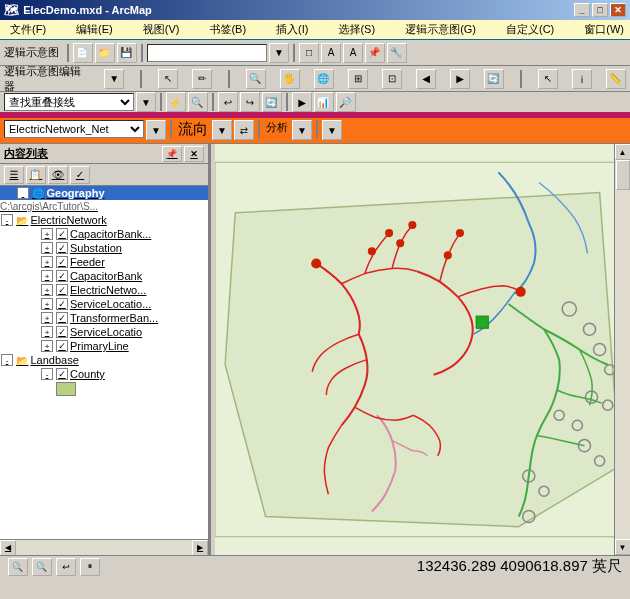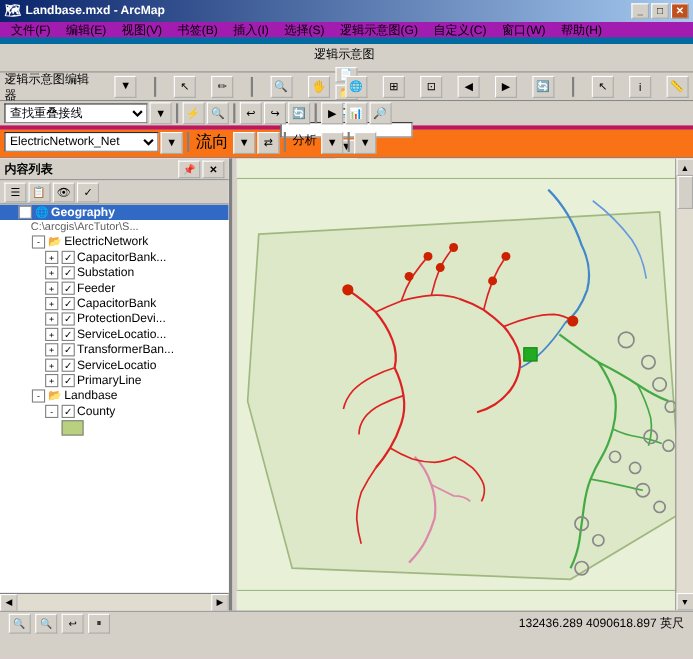--- a/index.html
+++ b/index.html
@@ -25,45 +25,44 @@
       border: 1px outset #fff;
       font-size: 9px;
       display: flex; align-items: center; justify-content: center;
       cursor: pointer;
       color: #000;
       font-weight: bold;
     }
 
     
     .menu-bar {
-      background: #a21caf;
-      border-bottom: 6px solid #0369a1;
+      background: #fef9c3;
+      border-bottom: 1px solid #0369a1;
       height: 20px;
       display: flex;
       align-items: center;
       padding: 0 4px;
-      gap: 2px;
+      gap: 18px;
     }
     .menu-item {
       padding: 2px 6px;
       font-size: 11px;
       cursor: pointer;
       white-space: nowrap;
     }
 
     
     .toolbar {
       background: #d4d0c8;
       border-bottom: 1px solid #808080;
       height: 26px;
       display: flex;
       align-items: center;
       padding: 2px 4px;
       gap: 2px;
-      flex-direction: column;
     }
     .toolbar-btn {
       height: 20px; min-width: 20px;
       background: #d4d0c8;
       border: 1px outset #fff;
       display: flex; align-items: center; justify-content: center;
       cursor: pointer;
       font-size: 10px;
       padding: 0 2px;
     }
@@ -89,21 +88,21 @@
       height: 26px;
       display: flex;
       align-items: center;
       padding: 2px 4px;
       gap: 14px;
     }
 
     
     .toolbar3 {
       background: #d4d0c8;
-      border-bottom: 4px solid #be185d;
+      border-bottom: 6px solid #be185d;
       height: 26px;
       display: flex;
       align-items: center;
       padding: 2px 4px;
       gap: 2px;
     }
 
     
     .toolbar4 {
       background: #f97316;
@@ -111,21 +110,22 @@
       height: 26px;
       display: flex;
       padding: 2px 4px;
       gap: 2px;
     }
 
     
     .main-area {
       display: flex;
       height: calc(599px - 20px - 20px - 26px - 26px - 26px - 26px - 22px - 22px);
-      background: #f0abfc;
+      background: #7f1d1d;
+      text-decoration: underline;
     }
 
     
     .toc-panel {
       width: 210px;
       min-width: 210px;
       background: white;
       border-right: 2px solid #808080;
       display: flex;
       flex-direction: column;
@@ -159,21 +159,21 @@
       font-size: 11px;
     }
     .toc-item {
       display: flex;
       align-items: center;
       padding: 1px 0;
       cursor: pointer;
       white-space: nowrap;
     }
     .toc-indent-1 { padding-left: 16px; }
-    .toc-indent-2 { padding-left: 28px; }
+    .toc-indent-2 { }
     .toc-indent-3 { padding-left: 40px; }
     .toc-indent-4 { padding-left: 52px; }
     .checkbox-box {
       width: 12px; height: 12px;
       border: 1px solid #808080;
       background: white;
       margin: 0 2px;
       display: flex; align-items: center; justify-content: center;
       font-size: 9px;
       flex-shrink: 0;
@@ -212,21 +212,21 @@
       display: flex;
       align-items: center;
       padding: 0 8px;
       font-size: 11px;
     }
     .status-left {
       display: flex; gap: 4px; align-items: center;
     }
     .status-coords {
       margin-left: auto;
-      font-size: 11px;
+      font-size: 15px;
       text-align: right;
     }
 
     
     .toc-selected { background: #316ac5; color: white; }
 
     
     .map-svg { position: absolute; top: 0; left: 0; width: 100%; height: 100%; }
 
     
@@ -279,21 +279,21 @@
       flex-shrink: 0;
     }
     .hscroll-track { flex: 1; height: 16px; background: #e0dcd0; }
   </style>
 </head>
 <body>
 
 <div class="title-bar">
   <div class="title-bar-left">
     <span style="font-size:12px;">🗺</span>
-    <span>Landbase.mxd - ArcMap</span>
+    <span>ElecDemo.mxd - ArcMap</span>
   </div>
   <div class="title-controls">
     <div class="title-btn">_</div>
     <div class="title-btn">□</div>
     <div class="title-btn" style="background:#c05020;color:white;">✕</div>
   </div>
 </div>
 
 <div class="menu-bar">
   <span class="menu-item">文件(F)</span>
@@ -435,21 +435,21 @@
 
       <div class="toc-item toc-indent-3">
         <div class="expand-btn">+</div>
         <div class="checkbox-box">✓</div>
         <span>CapacitorBank</span>
       </div>
 
       <div class="toc-item toc-indent-3">
         <div class="expand-btn">+</div>
         <div class="checkbox-box">✓</div>
-        <span>ProtectionDevi...</span>
+        <span>ElectricNetwo...</span>
       </div>
 
       <div class="toc-item toc-indent-3">
         <div class="expand-btn">+</div>
         <div class="checkbox-box">✓</div>
         <span>ServiceLocatio...</span>
       </div>
 
       <div class="toc-item toc-indent-3">
         <div class="expand-btn">+</div>

